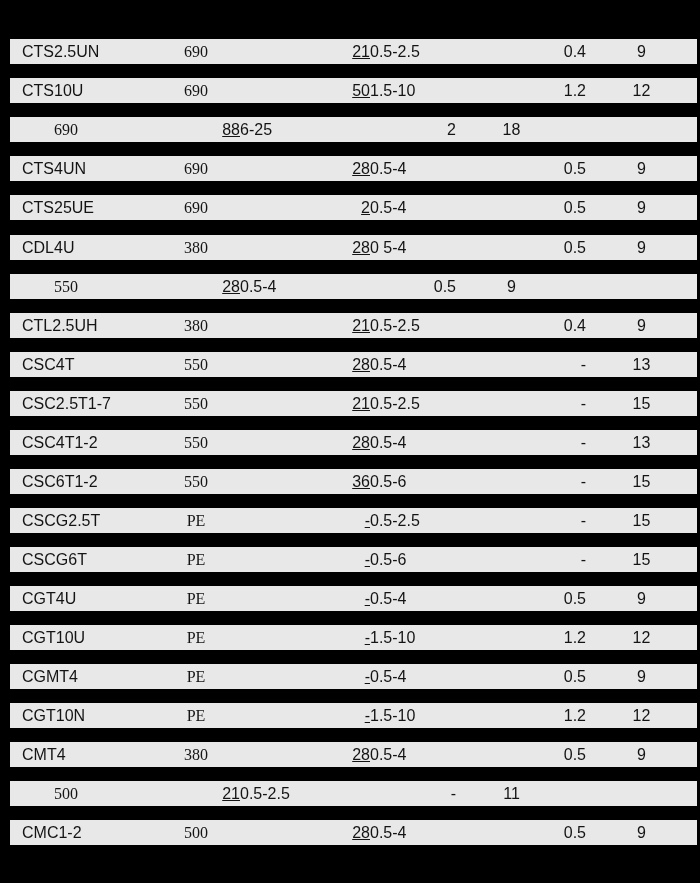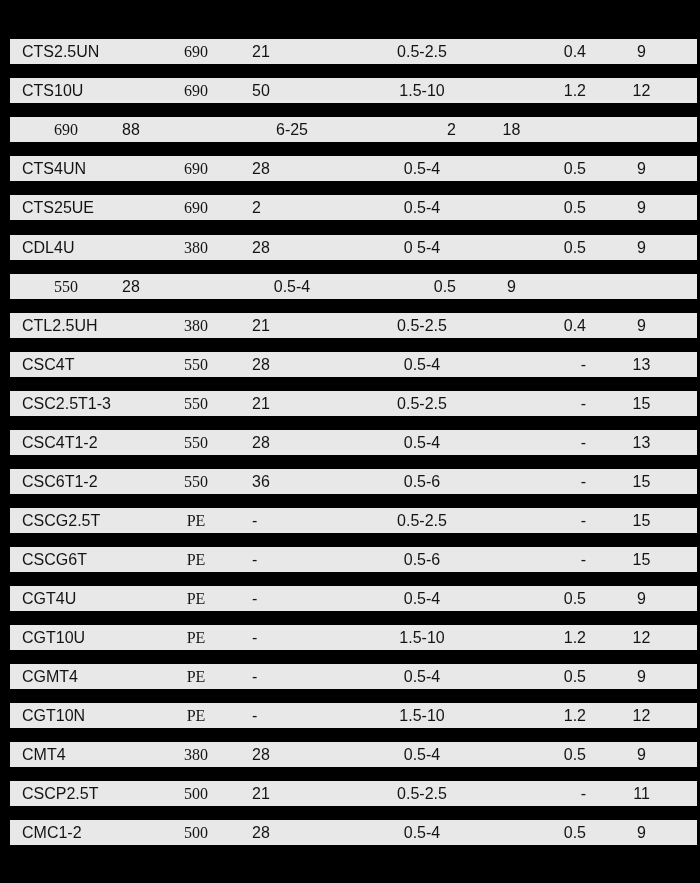--- a/index.html
+++ b/index.html
@@ -33,22 +33,22 @@
     font-size: 16px;
     line-height: 25px;
   }
   .cell {
     white-space: nowrap;
     overflow: hidden;
     box-sizing: border-box;
   }
   .c0 { width: 130px; text-align: left; padding-left: 12px; }
   .c1 { width: 112px; text-align: center; font-family: Liberation Serif, serif; }
-  .c2 { width: 118px; text-align: left; }
-  .c3 { width: 104px; text-align: center; }
+  .c2 { width: 118px; text-align: right; text-decoration: underline; }
+  .c3 { width: 104px; }
   .c4 { width: 112px; text-align: right; }
   .c5 { width: 111px; text-align: center; }
 </style>
 </head>
 <body>
 
 <div class="screen">
   <div class="table" id="table-root">
       <div class="group">
   <div class="row">
@@ -125,21 +125,21 @@
   <div class="row">
     <div class="cell c0">CSC4T</div>
     <div class="cell c1">550</div>
     <div class="cell c2">28</div>
     <div class="cell c3">0.5-4</div>
     <div class="cell c4">-</div>
     <div class="cell c5">13</div>
   </div>
 
   <div class="row">
-    <div class="cell c0">CSC2.5T1-3</div>
+    <div class="cell c0">CSC2.5T1-7</div>
     <div class="cell c1">550</div>
     <div class="cell c2">21</div>
     <div class="cell c3">0.5-2.5</div>
     <div class="cell c4">-</div>
     <div class="cell c5">15</div>
   </div>
 
   <div class="row">
     <div class="cell c0">CSC4T1-2</div>
     <div class="cell c1">550</div>
@@ -215,21 +215,20 @@
   <div class="row">
     <div class="cell c0">CMT4</div>
     <div class="cell c1">380</div>
     <div class="cell c2">28</div>
     <div class="cell c3">0.5-4</div>
     <div class="cell c4">0.5</div>
     <div class="cell c5">9</div>
   </div>
 
   <div class="row">
-    <div class="cell c0">CSCP2.5T</div>
     <div class="cell c1">500</div>
     <div class="cell c2">21</div>
     <div class="cell c3">0.5-2.5</div>
     <div class="cell c4">-</div>
     <div class="cell c5">11</div>
   </div>
 
   <div class="row">
     <div class="cell c0">CMC1-2</div>
     <div class="cell c1">500</div>

